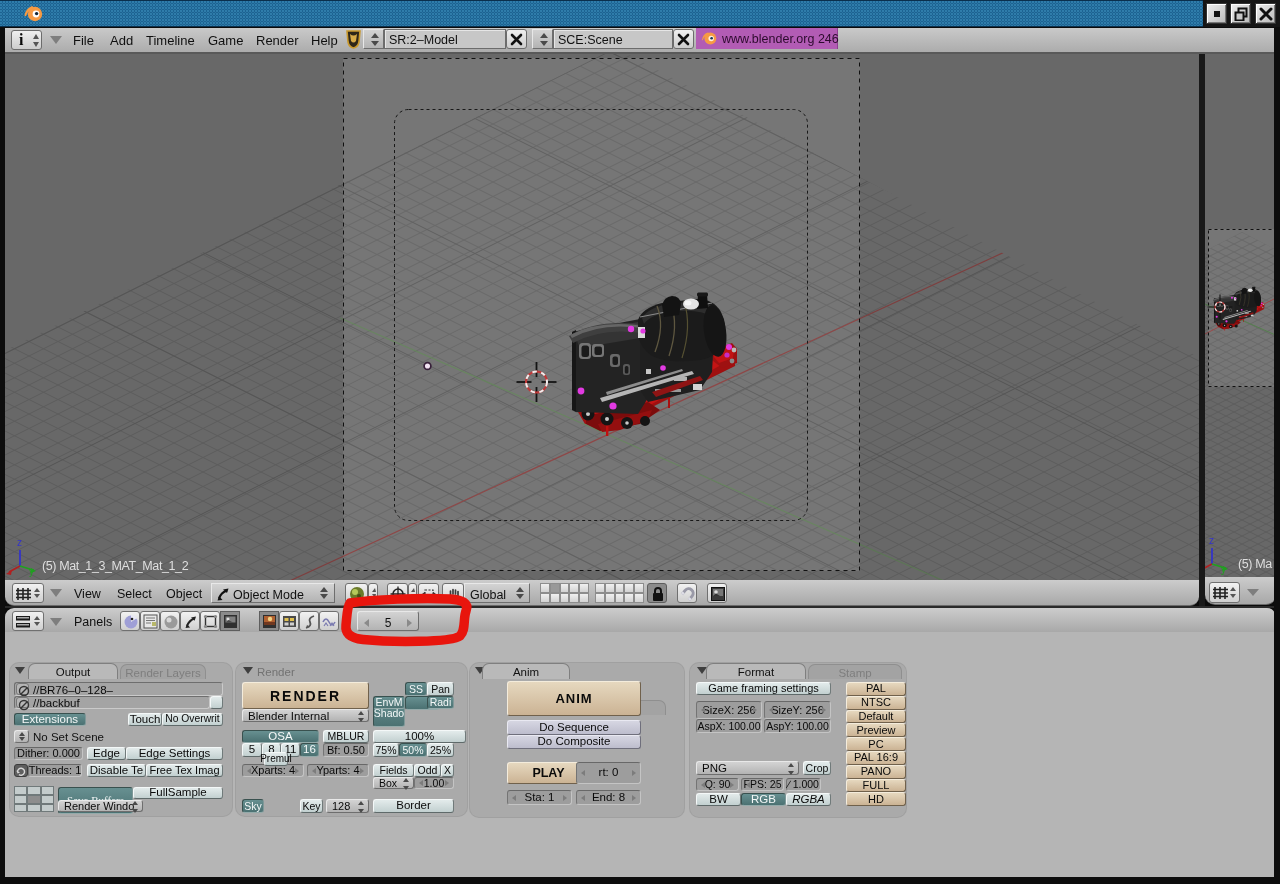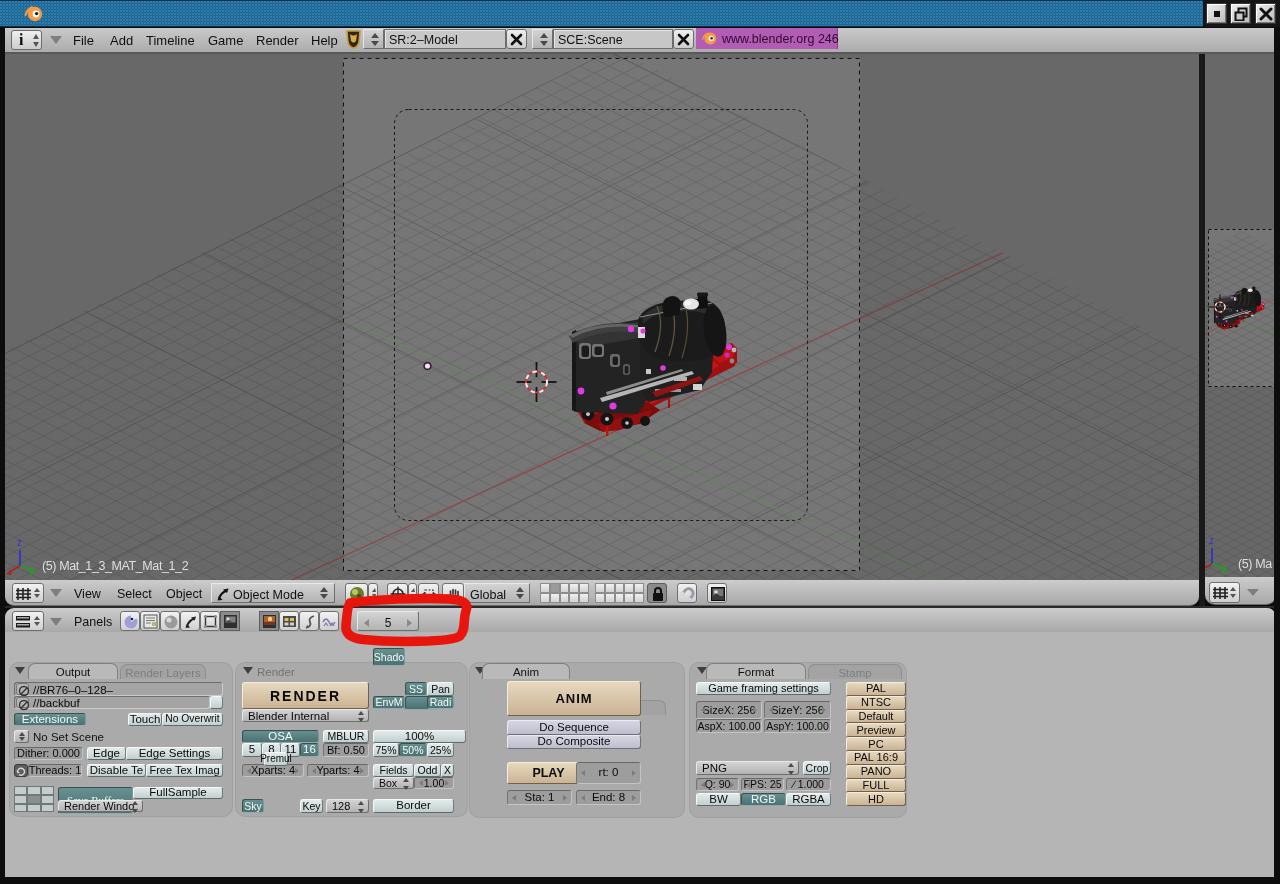--- a/index.html
+++ b/index.html
@@ -801,21 +801,21 @@
 <div class="abs ptri" style="left:243px;top:667px"></div>
 <div class="abs" style="left:257px;top:666px;font-size:11.5px;color:#727272">Render</div>
 <div class="abs w bg" style="left:242px;top:682px;width:127px;height:27px;font-weight:bold;letter-spacing:2px">
       <span style="font-size:14px">RENDER</span>
     </div>
 <div class="abs w dd" style="left:242px;top:709px;width:127px;height:13px">
       <span style="font-size:11.5px;position:absolute;left:5px;top:0.5px">Blender Internal</span>
       <div class="abs" style="right:4px;top:0.5px;width:0;height:0;border-left:3.5px solid transparent;border-right:3.5px solid transparent;border-bottom:4.5px solid #4a4a4a"></div>
       <div class="abs" style="right:4px;top:8.0px;width:0;height:0;border-left:3.5px solid transparent;border-right:3.5px solid transparent;border-top:4.5px solid #4a4a4a"></div>
     </div>
-<div class="abs w dk" style="left:373px;top:648px;width:32px;height:18px;text-align:right;">
+<div class="abs w dk" style="left:373px;top:699px;width:32px;height:28px;text-align:right;">
       <span style="font-size:10.5px">Shado</span>
     </div>
 <div class="abs w dk" style="left:405px;top:682px;width:22px;height:14px;">
       <span style="font-size:10.5px">SS</span>
     </div>
 <div class="abs w lt" style="left:427px;top:682px;width:27px;height:14px;">
       <span style="font-size:10.5px">Pan</span>
     </div>
 <div class="abs w dk" style="left:373px;top:696px;width:32px;height:13px;">
       <span style="font-size:10.5px">EnvM</span>
@@ -970,30 +970,30 @@
 <div class="abs w nm" style="left:696px;top:778px;width:43px;height:13px">
       <div class="abs sarr larr" style="left:4px;top:2.5px"></div>
       <div class="abs sarr rarr" style="right:4px;top:2.5px"></div>
       <span style="font-size:10.5px">Q: 90</span>
     </div>
 <div class="abs w nm" style="left:741px;top:778px;width:43px;height:13px">
       <div class="abs sarr larr" style="left:4px;top:2.5px"></div>
       <div class="abs sarr rarr" style="right:4px;top:2.5px"></div>
       <span style="font-size:10.5px">FPS: 25</span>
     </div>
-<div class="abs w nm" style="left:786px;top:778px;width:45px;height:13px;">
+<div class="abs w nm" style="left:786px;top:778px;width:35px;height:13px;">
       <span style="font-size:10.5px">∕ 1.000</span>
     </div>
 <div class="abs w lt" style="left:696px;top:793px;width:45px;height:13px;">
       <span style="font-size:11.5px">BW</span>
     </div>
 <div class="abs w dk" style="left:741px;top:793px;width:45px;height:13px;">
       <span style="font-size:11.5px">RGB</span>
     </div>
-<div class="abs w lt" style="left:786px;top:793px;width:45px;height:13px;">
+<div class="abs w lt" style="left:786px;top:793px;width:45px;height:13px;font-style:italic;">
       <span style="font-size:11.5px">RGBA</span>
     </div>
 <div class="abs w bg" style="left:846px;top:682.0px;width:60px;height:13.8px;">
       <span style="font-size:11px">PAL</span>
     </div>
 <div class="abs w bg" style="left:846px;top:695.8px;width:60px;height:13.8px;">
       <span style="font-size:11px">NTSC</span>
     </div>
 <div class="abs w bg" style="left:846px;top:709.6px;width:60px;height:13.8px;">
       <span style="font-size:11px">Default</span>

